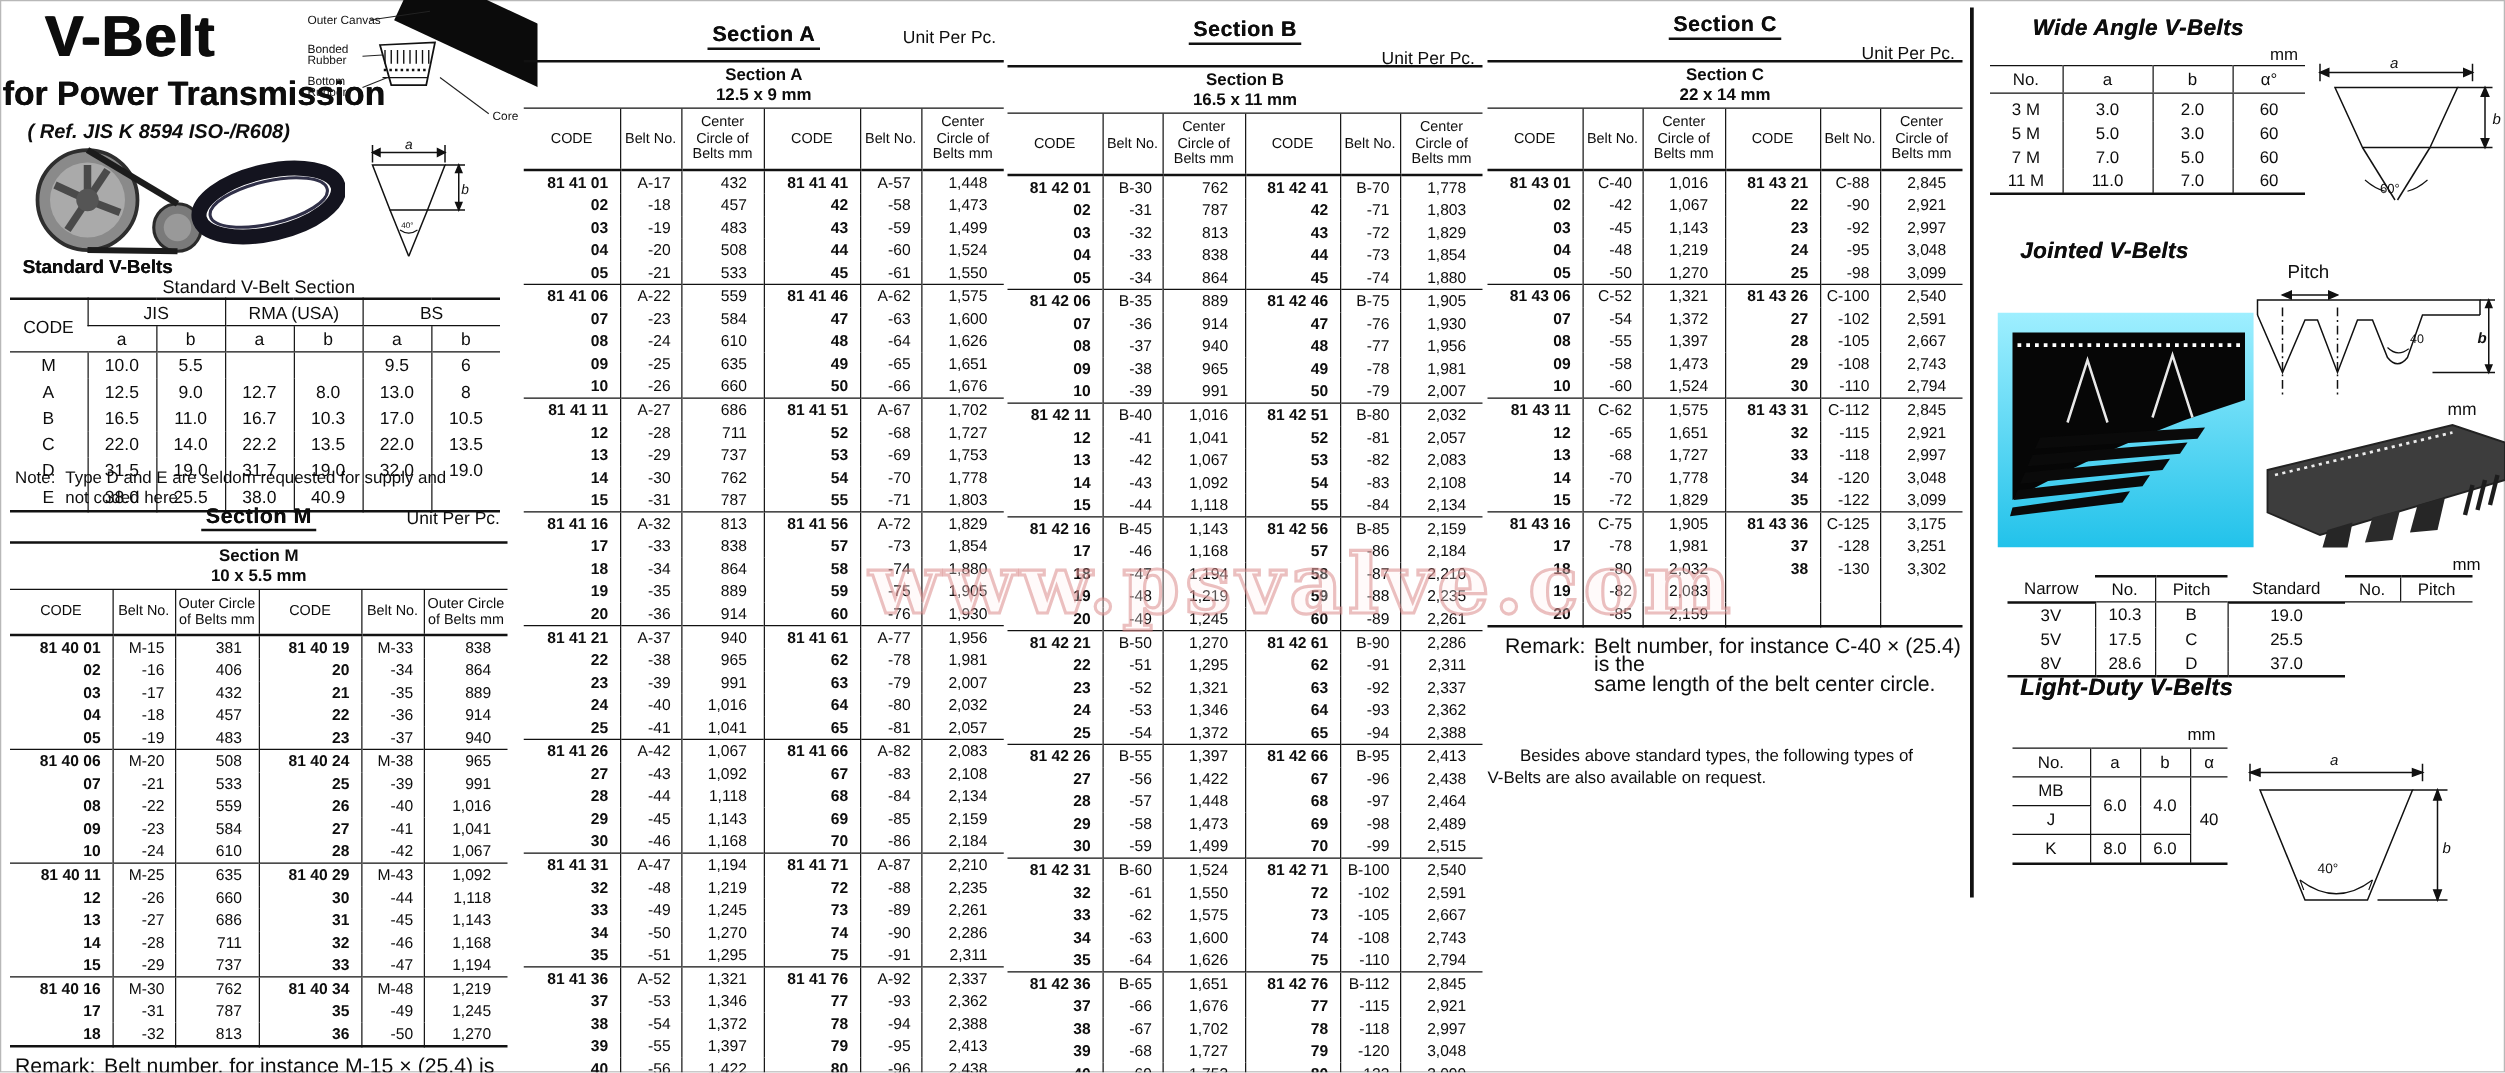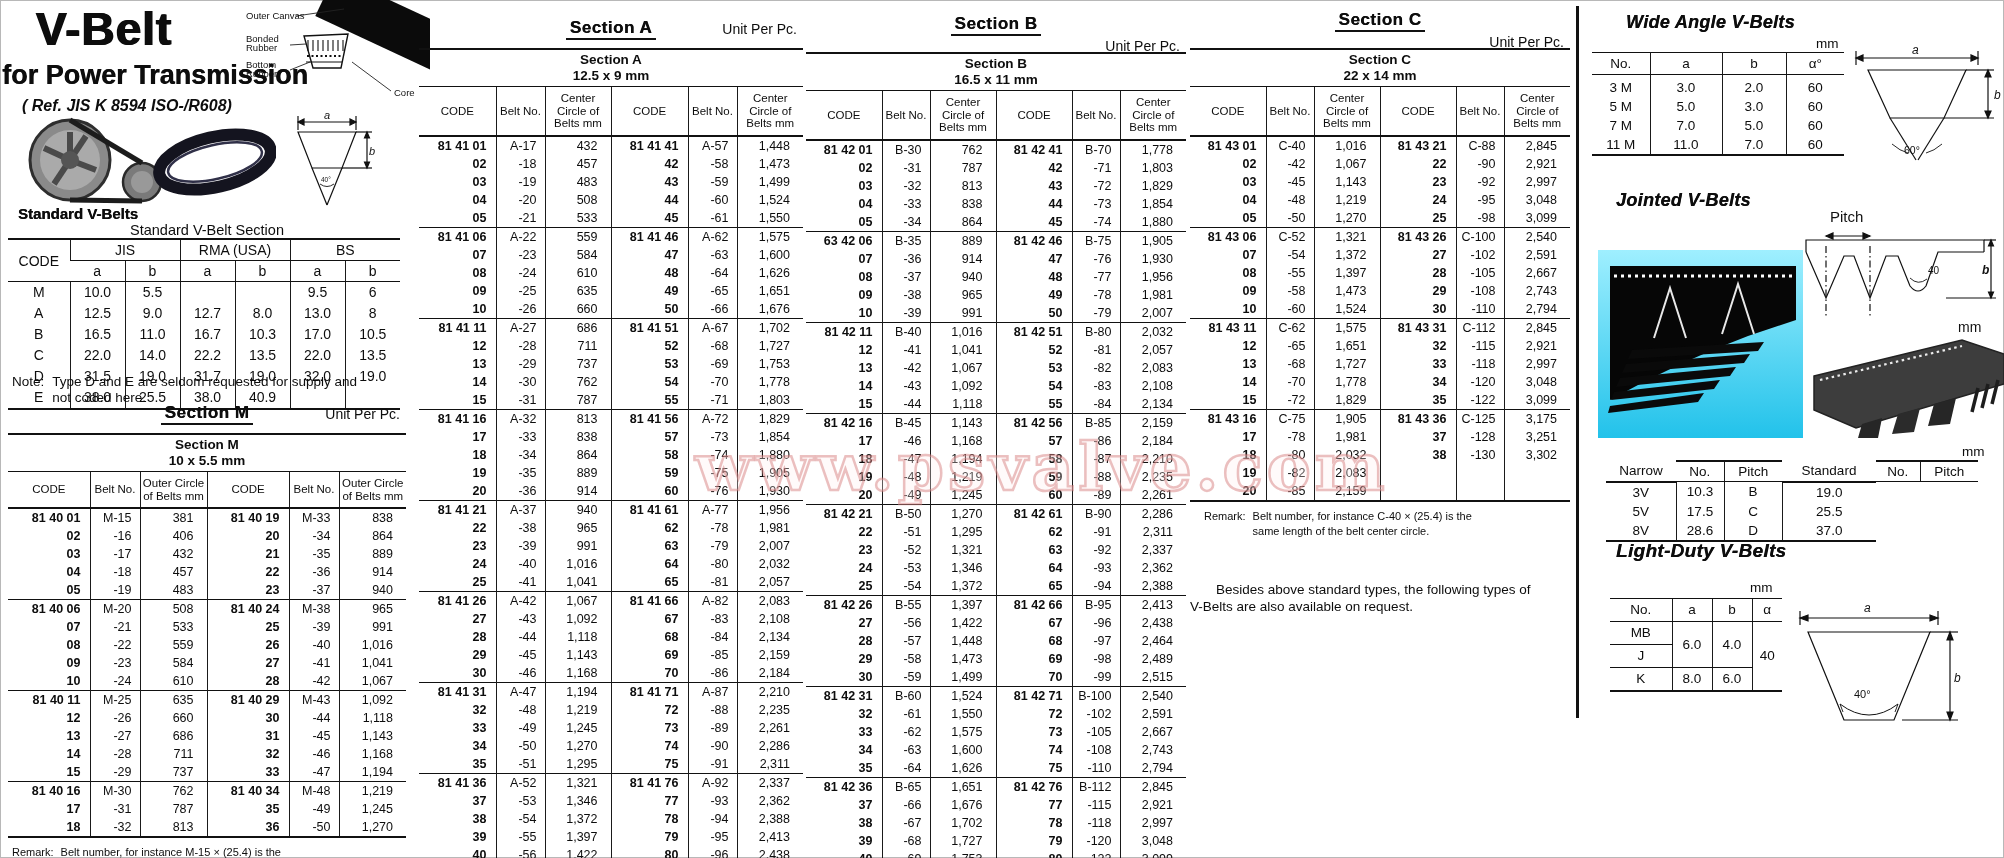--- a/index.html
+++ b/index.html
@@ -35,21 +35,21 @@
   .section{position:absolute;}
   .sec-headrow{position:relative;text-align:center;font-size:17px;font-weight:700;height:22px;}
   .sec-headrow .u{border-bottom:2px solid #111;padding:0 4px 1px 4px;letter-spacing:.5px;
                   text-shadow:.3px 0 currentColor;}
   .unit{position:absolute;right:6px;font-size:14px;font-weight:400;}
   .unit-top{top:3px;}
   .unit-low{top:24px;}
   .subhead{border-top:2px solid #111;border-bottom:1.6px solid #111;text-align:center;
            font-size:13.5px;font-weight:700;line-height:16px;padding:2px 0;}
   .mt8{margin-top:8px;} .mt14{margin-top:16px;}
-  .remark{display:flex;gap:7px;font-size:11px;line-height:15.5px;margin-top:7px;padding-left:4px;}
+  .remark{display:flex;gap:7px;font-size:17px;line-height:15.5px;margin-top:7px;padding-left:4px;}
   .besides{font-size:13.5px;line-height:17px;margin-top:10px;}
   .besides .b1{text-indent:26px;margin-top:41px;}
 
   
   .std-table th{font-weight:400;font-size:14px;padding:2px 0;}
   .std-table td{font-size:14px;text-align:center;line-height:19px;}
   .std-table td + td,.std-table th + th{border-left:1px solid #1a1a1a;margin-left:28px;}
   .std-table{border-top:2px solid #111;border-bottom:2px solid #111;}
   .std-table .h1 th{border-bottom:1px solid #111;}
   .std-table .h2 th{border-bottom:1.6px solid #111;}
@@ -856,21 +856,21 @@
           </tr>
           <tr>
             <td class="c0">05</td>
             <td class="c1">-34</td>
             <td class="c2">864</td>
             <td class="c0">45</td>
             <td class="c1">-74</td>
             <td class="c2">1,880</td>
           </tr>
           <tr class="grp">
-            <td class="c0">63 42 06</td>
+            <td class="c0">81 42 06</td>
             <td class="c1">B-35</td>
             <td class="c2">889</td>
             <td class="c0">81 42 46</td>
             <td class="c1">B-75</td>
             <td class="c2">1,905</td>
           </tr>
           <tr>
             <td class="c0">07</td>
             <td class="c1">-36</td>
             <td class="c2">914</td>

